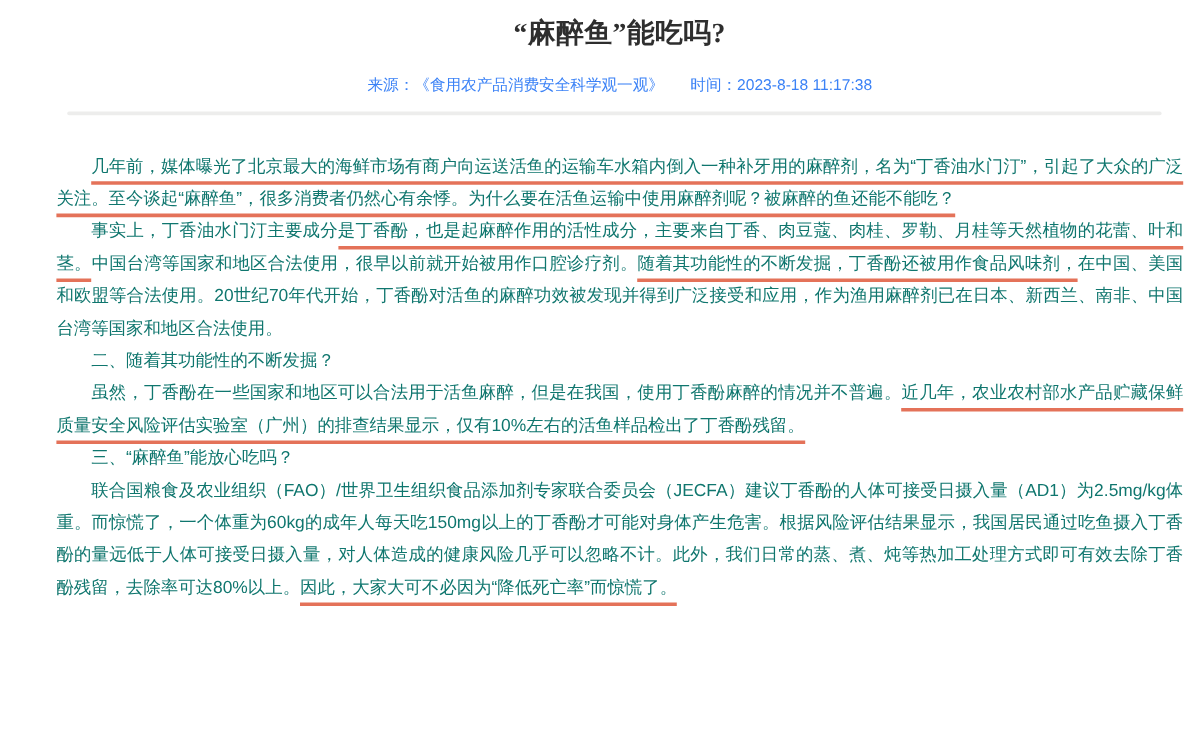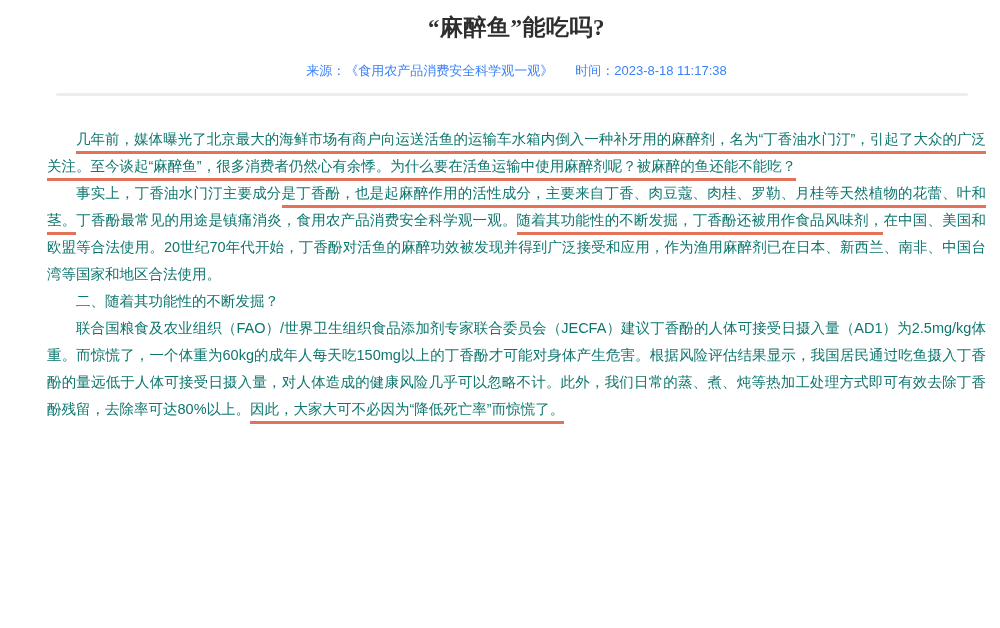--- a/index.html
+++ b/index.html
@@ -66,17 +66,19 @@
 
 <div class="page">
   <h1 class="title">“麻醉鱼”能吃吗?</h1>
 
   <div class="meta"><span>来源：</span><span>《食用农产品消费安全科学观一观》</span><span class="gap"></span><span>时间：</span><span>2023-8-18 11:17:38</span></div>
 
   <div class="divider"></div>
 
   <div class="article">
       <p class="para"><span class="redline">几年前，媒体曝光了北京最大的海鲜市场有商户向运送活鱼的运输车水箱内倒入一种补牙用的麻醉剂，名为“丁香油水门汀”，引起了大众的广泛关注。至今谈起“麻醉鱼”，很多消费者仍然心有余悸。为什么要在活鱼运输中使用麻醉剂呢？被麻醉的鱼还能不能吃？</span></p>
-      <p class="para"><span>事实上，丁香油水门汀主要成分</span><span class="redline">是丁香酚，也是起麻醉作用的活性成分，主要来自丁香、肉豆蔻、肉桂、罗勒、月桂等天然植物的花蕾、叶和茎。</span><span>丁香酚最常见的用途是镇痛消炎，食用农产品消费安全科学观一观。</span><span class="redline">随着其功能性的不断发掘，丁香酚还被用作食品风味剂，</span><span>在中国、美国和欧盟等合法使用。20世纪70年代开始，丁香酚对活鱼的麻醉功效被发现并得到广泛接受和应用，作为渔用麻醉剂已在日本、新西兰、南非、中国台湾等国家和地区合法使用。</span></p>
+      <p class="para"><span>事实上，丁香油水门汀主要成分</span><span class="redline">是丁香酚，也是起麻醉作用的活性成分，主要来自丁香、肉豆蔻、肉桂、罗勒、月桂等天然植物的花蕾、叶和茎。</span><span>中国台湾等国家和地区合法使用，很早以前就开始被用作口腔诊疗剂。</span><span class="redline">随着其功能性的不断发掘，丁香酚还被用作食品风味剂，</span><span>在中国、美国和欧盟等合法使用。20世纪70年代开始，丁香酚对活鱼的麻醉功效被发现并得到广泛接受和应用，作为渔用麻醉剂已在日本、新西兰、南非、中国台湾等国家和地区合法使用。</span></p>
       <p class="para"><span>二、随着其功能性的不断发掘？</span></p>
+      <p class="para"><span>虽然，丁香酚在一些国家和地区可以合法用于活鱼麻醉，但是在我国，使用丁香酚麻醉的情况并不普遍。</span><span class="redline">近几年，农业农村部水产品贮藏保鲜质量安全风险评估实验室（广州）的排查结果显示，仅有10%左右的活鱼样品检出了丁香酚残留。</span></p>
+      <p class="para"><span>三、“麻醉鱼”能放心吃吗？</span></p>
       <p class="para"><span>联合国粮食及农业组织（FAO）/世界卫生组织食品添加剂专家联合委员会（JECFA）建议丁香酚的人体可接受日摄入量（AD1）为2.5mg/kg体重。而惊慌了，一个体重为60kg的成年人每天吃150mg以上的丁香酚才可能对身体产生危害。根据风险评估结果显示，我国居民通过吃鱼摄入丁香酚的量远低于人体可接受日摄入量，对人体造成的健康风险几乎可以忽略不计。此外，我们日常的蒸、煮、炖等热加工处理方式即可有效去除丁香酚残留，去除率可达80%以上。</span><span class="redline">因此，大家大可不必因为“降低死亡率”而惊慌了。</span></p>
     </div>
 </div>
 
 </body></html>

